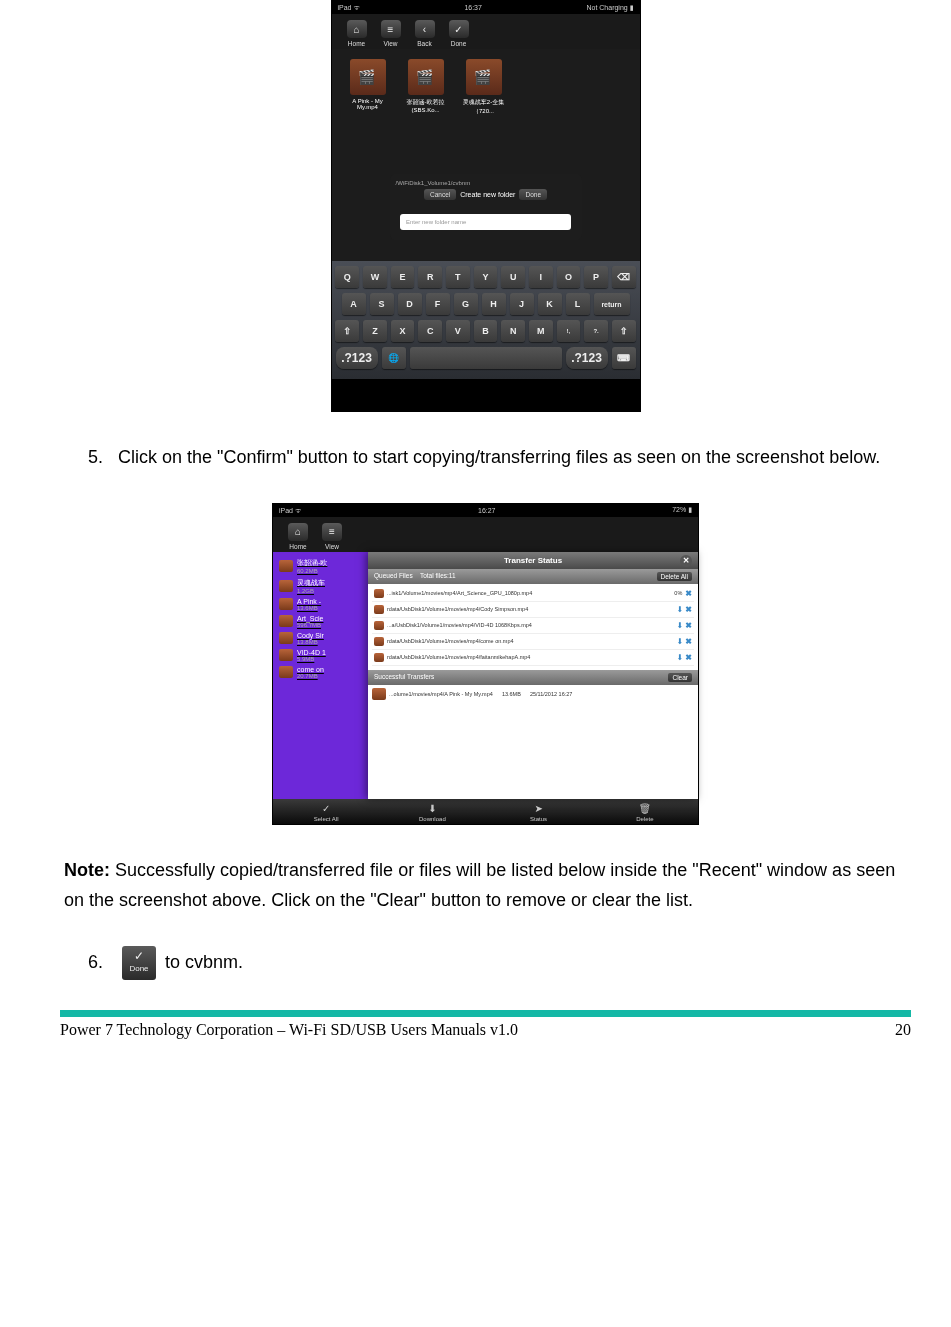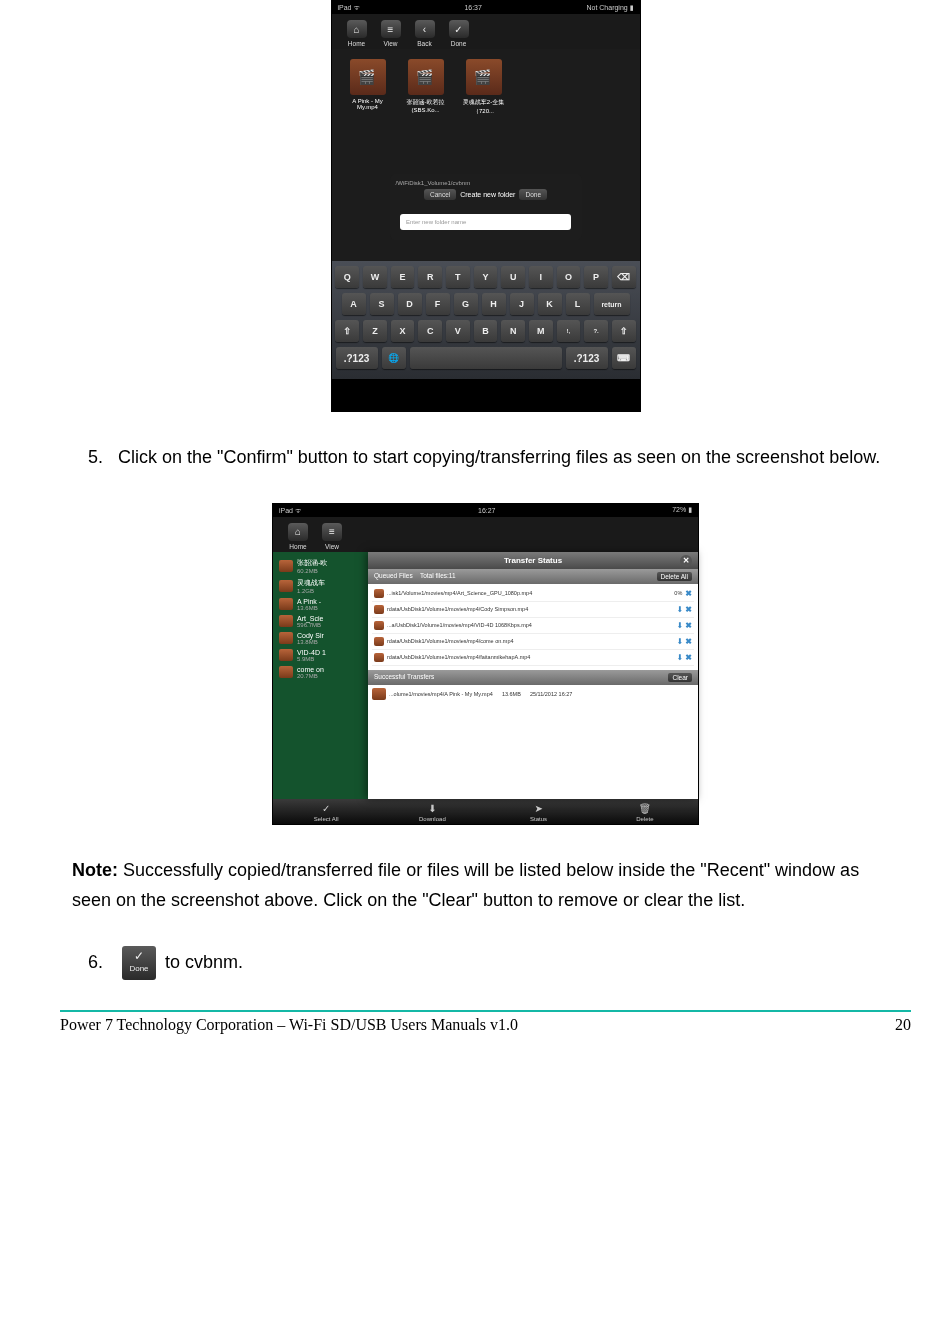--- a/index.html
+++ b/index.html
@@ -172,29 +172,30 @@
   border-radius: 3px;
   color: #eee;
   font-size: 9px;
   font-weight: bold;
   display: flex;
   align-items: center;
   justify-content: center;
   box-shadow: 0 1px 1px rgba(0,0,0,0.5);
 }
 .key.wide { width: 36px; font-size: 7px; }
-.key.widest { width: 42px; font-size: 10px; }
+.key.widest { width: 42px; font-size: 12px; border-radius: 8px; }
 
 
 .shot2 .ipad-frame { display: flex; flex-direction: column; }
 .file-area {
   flex: 1;
-  background: #14532d;
+  background: #6d28d9;
   position: relative;
   display: flex;
+  text-decoration: underline;
 }
 .file-list {
   width: 95px;
   padding-top: 4px;
 }
 .file-item {
   display: flex;
   align-items: center;
   gap: 4px;
   padding: 2px 6px;
@@ -319,21 +320,21 @@
 ol.steps {
   padding-left: 48px;
   margin: 30px 0;
 }
 ol.steps li {
   line-height: 1.7;
   padding-left: 10px;
   margin-bottom: 10px;
 }
 .note-para {
-  margin: 30px 12px;
+  margin: 30px 4px;
   line-height: 1.7;
 }
 .done-inline {
   display: inline-flex;
   flex-direction: column;
   align-items: center;
   vertical-align: middle;
   width: 34px;
   height: 34px;
   background: linear-gradient(#5a5a5a, #2a2a2a);
@@ -343,21 +344,21 @@
   justify-content: center;
   margin: 0 4px;
 }
 .done-inline .chk { font-size: 12px; line-height: 1; }
 h2.section {
   font-size: 22px;
   font-weight: bold;
   margin: 50px 0 18px;
 }
 .footer {
-  border-top: 2px solid #14b8a6;
+  border-top: 7px solid #14b8a6;
   margin-top: 20px;
   padding-top: 4px;
   display: flex;
   justify-content: space-between;
   font-family: "Times New Roman", serif;
   font-size: 16px;
 }
 </style>
 </head>
 <body>

